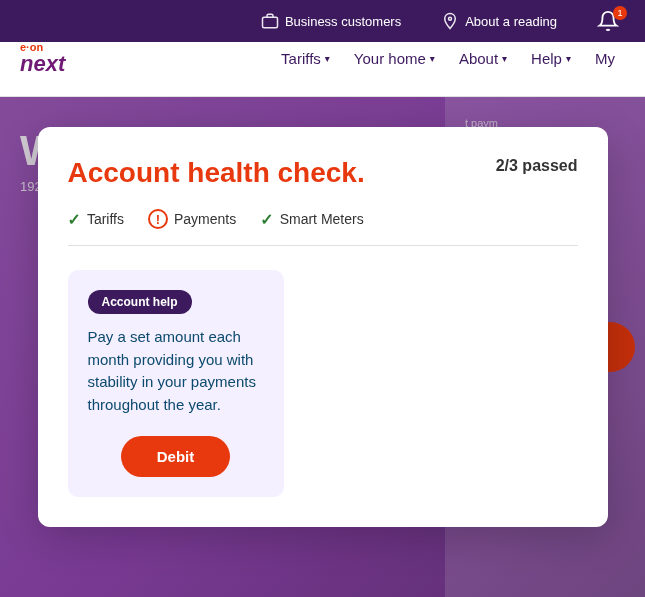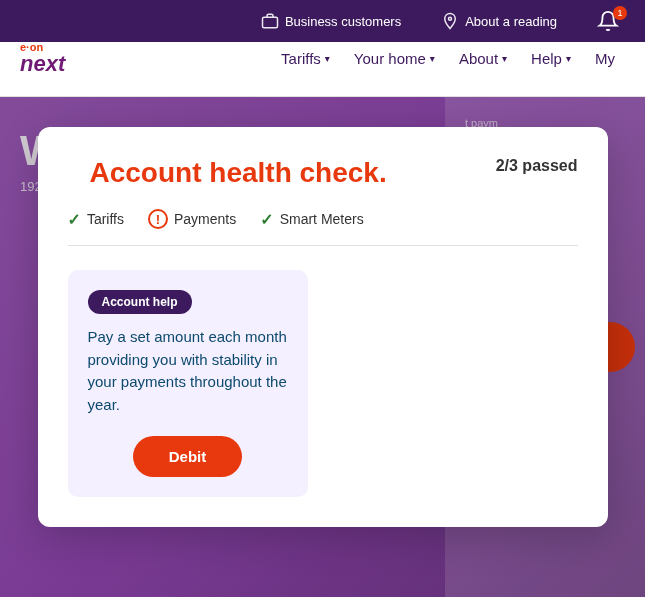--- a/index.html
+++ b/index.html
@@ -181,21 +181,20 @@
       padding: 30px 30px 30px 30px;
       box-shadow: 0 10px 40px rgba(0,0,0,0.2);
       position: relative;
     }
 
     .modal-header {
       display: flex;
       justify-content: space-between;
       align-items: flex-start;
       margin-bottom: 20px;
-      margin-left: 22px;
     }
 
     .modal-title {
       font-size: 28px;
       font-weight: 800;
       color: #e8380d;
     }
 
     .modal-score {
       font-size: 16px;
@@ -237,21 +236,21 @@
       color: #e8380d;
       font-size: 13px;
       font-weight: 700;
     }
 
     
     .card {
       background: #f5f0ff;
       border-radius: 10px;
       padding: 20px;
-      width: 240px;
+      width: 216px;
     }
 
     .card-tag {
       background: #3d1a5e;
       color: white;
       font-size: 12px;
       font-weight: 600;
       padding: 5px 14px;
       border-radius: 20px;
       display: inline-block;

